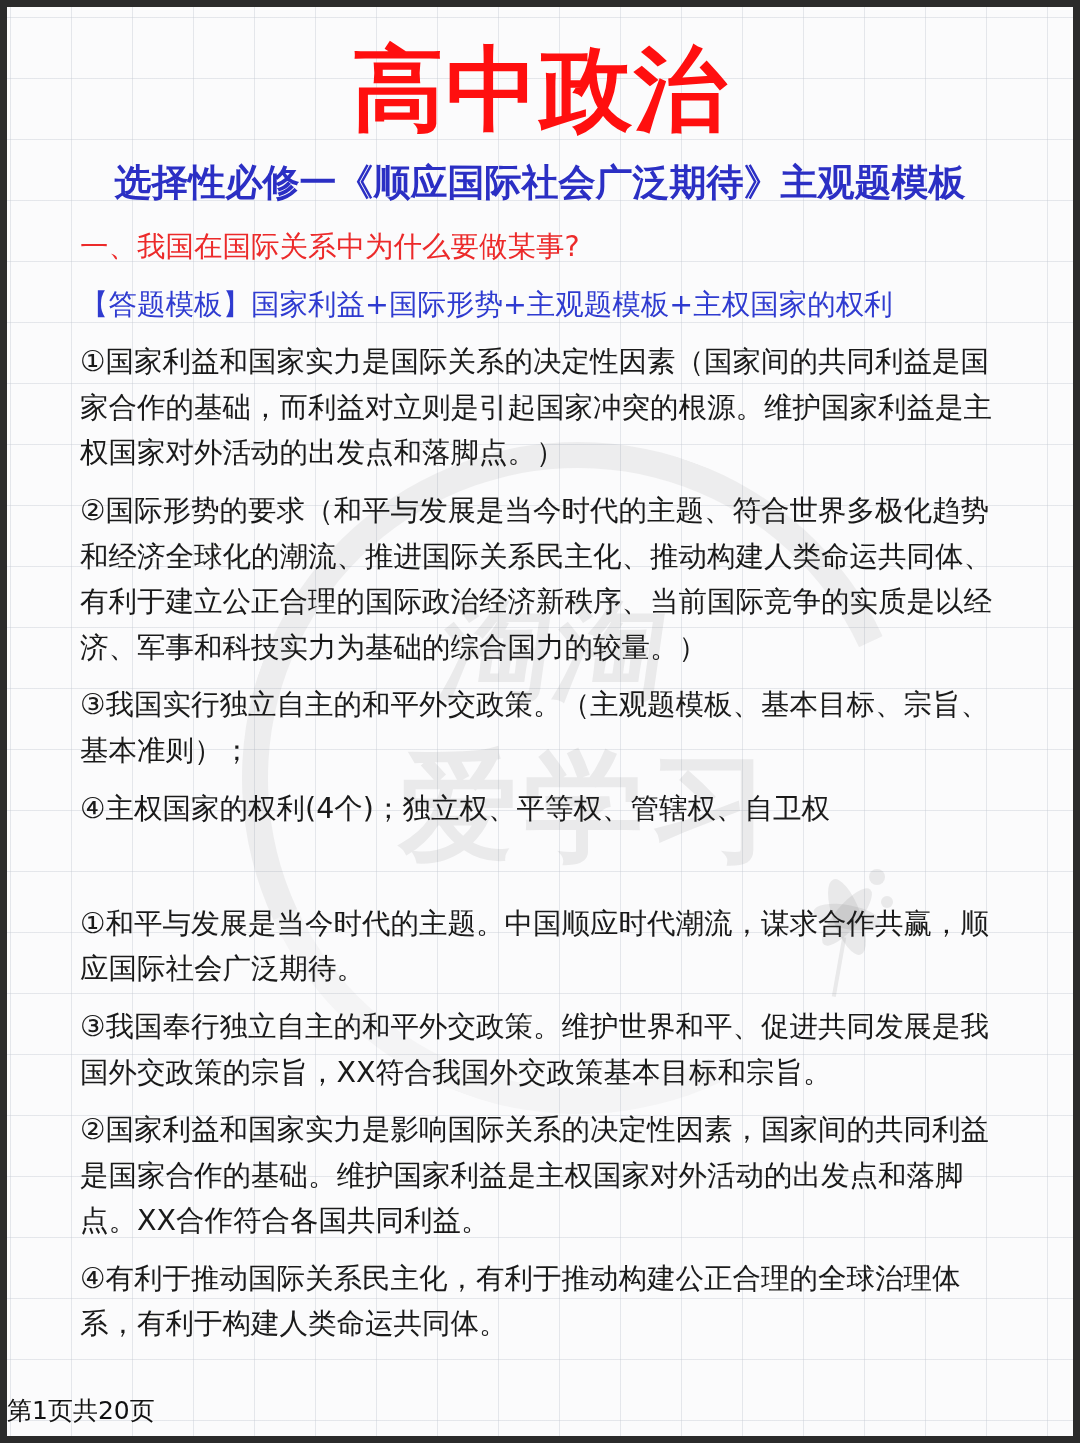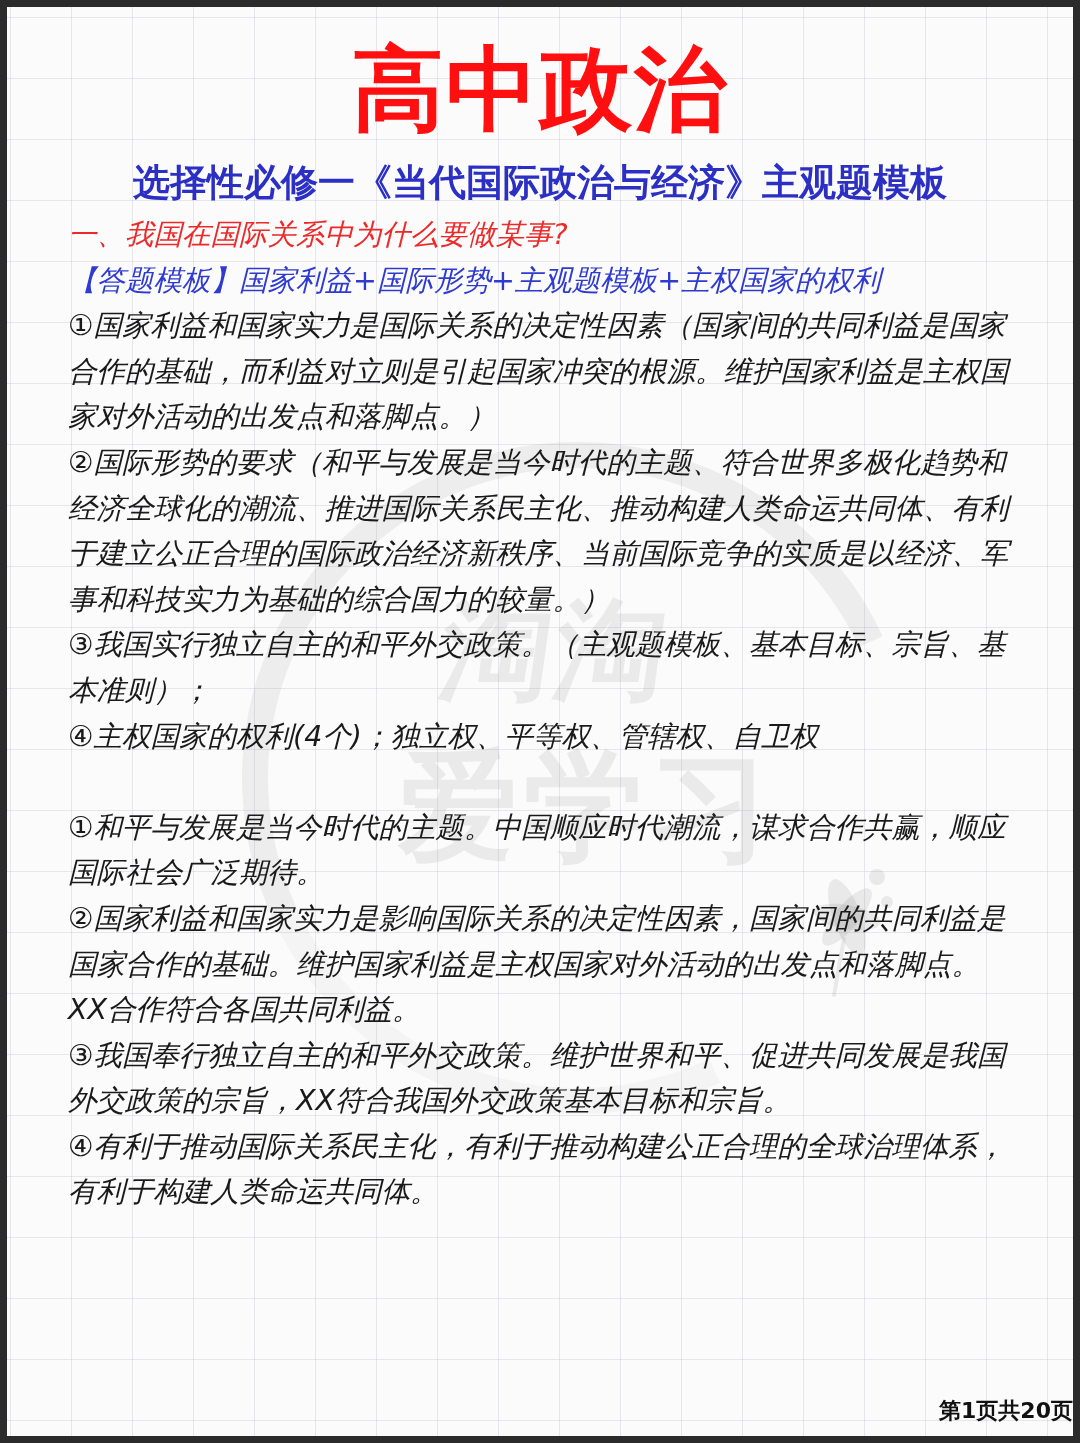--- a/index.html
+++ b/index.html
@@ -84,37 +84,36 @@
       position: absolute;
       left: 61px;
       top: 205px;
       width: 950px;
       font-family: "DejaVu Sans", sans-serif;
       font-size: 28.5px;
       line-height: 45.6px;
       color: #1a1a1a;
     }
     .content p {
-      margin: 0;
+      margin: 12px;
       padding: 0;
-      font-style: italic;
     }
     .q-heading { color: #ec2a2a; }
     .template { color: #2f3bd0; }
     .body-text { color: #1a1a1a; }
     .spacer { height: 45.6px; }
     .footer {
       position: absolute;
       left: 0;
       width: 100%;
       top: 1387px;
-      text-align: right;
+      text-align: left;
       font-family: "DejaVu Sans", sans-serif;
-      font-weight: bold;
-      font-size: 22px;
+      font-weight: normal;
+      font-size: 25px;
       line-height: 34px;
       color: #111;
     }
   </style>
 </head>
 <body>
 
 <div class="page">
 
   <div class="wm-circle"></div>
@@ -125,37 +124,37 @@
       <ellipse cx="80" cy="60" rx="14" ry="40" transform="rotate(-20 80 60)"></ellipse>
       <ellipse cx="80" cy="60" rx="12" ry="36" transform="rotate(40 80 60)"></ellipse>
       <ellipse cx="80" cy="60" rx="12" ry="34" transform="rotate(100 80 60)"></ellipse>
       <circle cx="110" cy="20" r="8"></circle>
       <circle cx="120" cy="45" r="6"></circle>
       <rect x="70" y="80" width="4" height="60" transform="rotate(10 72 110)"></rect>
     </g>
   </svg>
 
   <h1 class="title" style="margin:0;">高中政治</h1>
-  <h2 class="subtitle" style="margin:0;">选择性必修一《当代国际政治与经济》主观题模板</h2>
+  <h2 class="subtitle" style="margin:0;">选择性必修一《顺应国际社会广泛期待》主观题模板</h2>
 
   <div class="content">
 
     <section>
       <p class="q-heading">一、我国在国际关系中为什么要做某事?</p>
       <p class="template">【答题模板】国家利益+国际形势+主观题模板+主权国家的权利</p>
       <p class="body-text">①国家利益和国家实力是国际关系的决定性因素（国家间的共同利益是国家合作的基础，而利益对立则是引起国家冲突的根源。维护国家利益是主权国家对外活动的出发点和落脚点。）</p>
       <p class="body-text">②国际形势的要求（和平与发展是当今时代的主题、符合世界多极化趋势和经济全球化的潮流、推进国际关系民主化、推动构建人类命运共同体、有利于建立公正合理的国际政治经济新秩序、当前国际竞争的实质是以经济、军事和科技实力为基础的综合国力的较量。）</p>
       <p class="body-text">③我国实行独立自主的和平外交政策。（主观题模板、基本目标、宗旨、基本准则）；</p>
       <p class="body-text">④主权国家的权利(4个)；独立权、平等权、管辖权、自卫权</p>
     </section>
 
     <div class="spacer"></div>
 
     <section>
       <p class="body-text">①和平与发展是当今时代的主题。中国顺应时代潮流，谋求合作共赢，顺应国际社会广泛期待。</p>
+      <p class="body-text">③我国奉行独立自主的和平外交政策。维护世界和平、促进共同发展是我国外交政策的宗旨，XX符合我国外交政策基本目标和宗旨。</p>
       <p class="body-text">②国家利益和国家实力是影响国际关系的决定性因素，国家间的共同利益是国家合作的基础。维护国家利益是主权国家对外活动的出发点和落脚点。XX合作符合各国共同利益。</p>
-      <p class="body-text">③我国奉行独立自主的和平外交政策。维护世界和平、促进共同发展是我国外交政策的宗旨，XX符合我国外交政策基本目标和宗旨。</p>
       <p class="body-text">④有利于推动国际关系民主化，有利于推动构建公正合理的全球治理体系，有利于构建人类命运共同体。</p>
     </section>
   </div>
 
   <div class="footer">第1页共20页</div>
 </div>
 
 </body></html>

